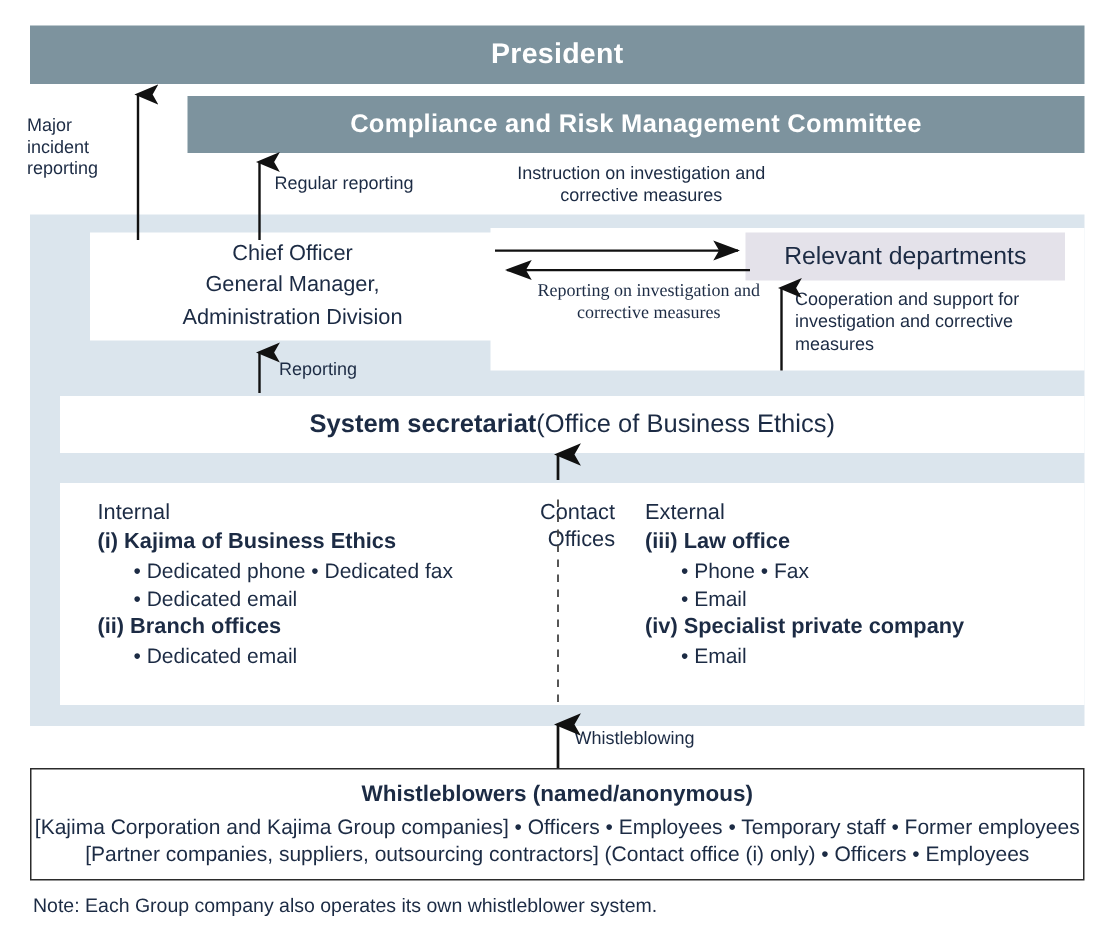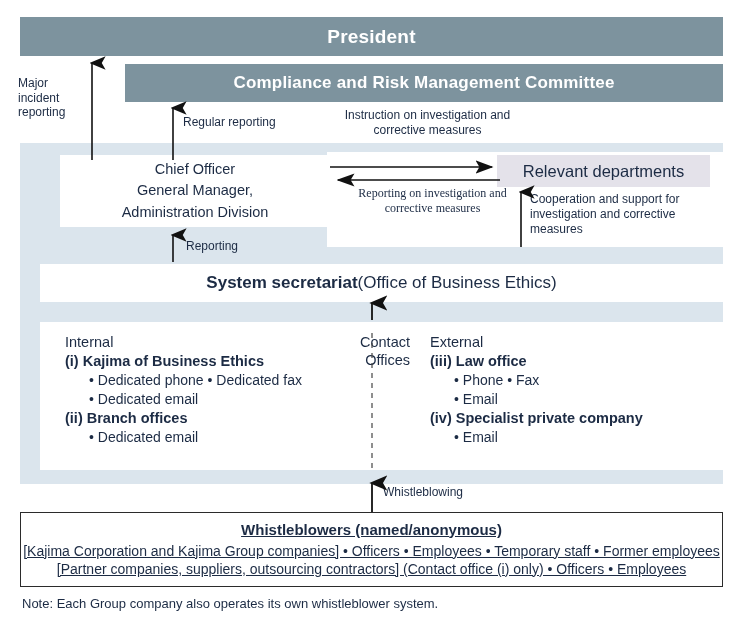--- a/index.html
+++ b/index.html
@@ -78,21 +78,21 @@
     left: 334px; top: 334px; width: 76px;
     text-align: right; font-size: 14.5px; line-height: 1.22;
   }
 
   
   #whistleblowers-box {
     left: 20px; top: 512px; width: 703px; height: 75px;
     border: 1.4px solid #2b2b2b;
     background: #ffffff;
     display: flex; flex-direction: column;
-    align-items: center; justify-content: center; text-decoration: underline;
+    align-items: center; justify-content: center;
   }
   #whistleblowers-title { font-size: 15px; font-weight: bold; margin-bottom: 5px; }
   .wb-row { font-size: 14px; white-space: nowrap; margin-bottom: 2px; }
 
   #note-text { left: 22px; top: 596px; font-size: 13px; }
 
   
   .label { font-size: 12px; line-height: 1.22; }
   #major-incident-label { left: 18px; top: 76px; width: 70px; }
   #regular-reporting-label { left: 183px; top: 115px; }

